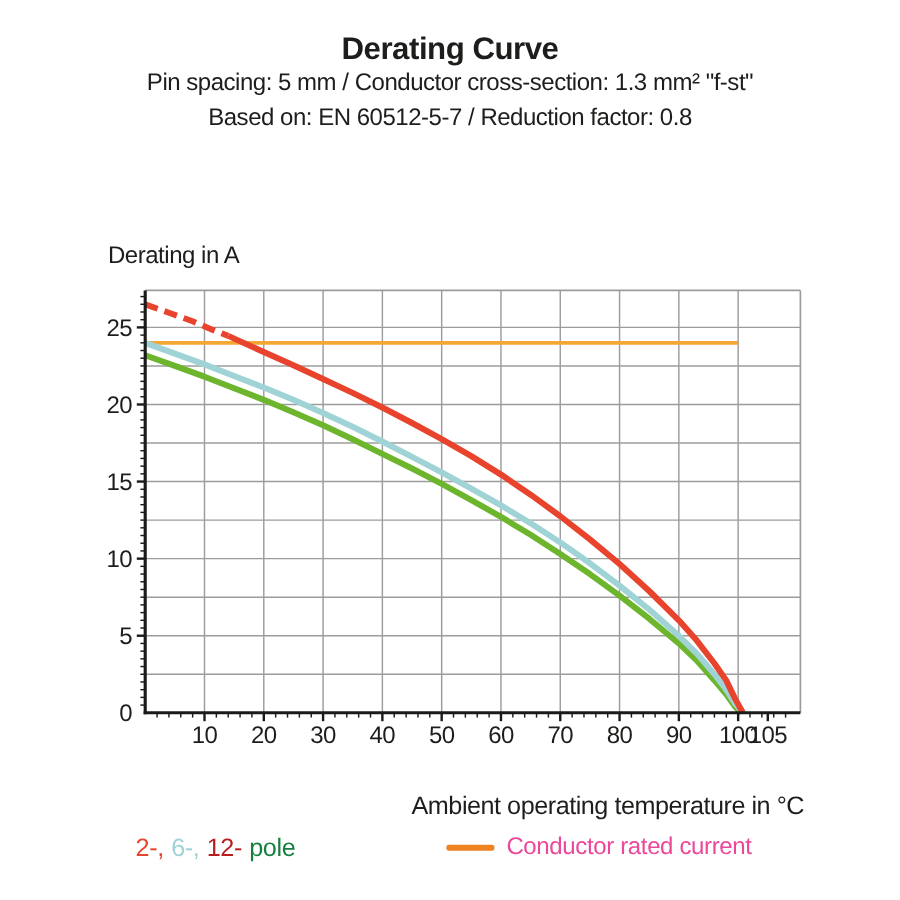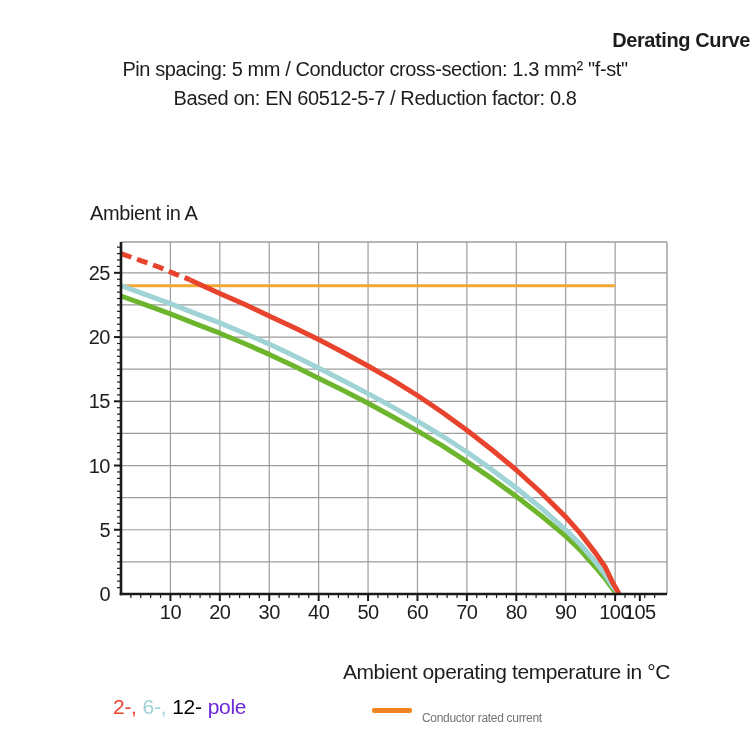--- a/index.html
+++ b/index.html
@@ -1,45 +1,45 @@
 <!DOCTYPE html>
 <html><head>
 <meta charset="utf-8">
 <style>
   html,body{margin:0;padding:0;background:#ffffff;}
   .page{
     position:relative;width:750px;height:750px;background:#ffffff;overflow:hidden;
     font-family:"Liberation Sans",sans-serif;color:#1d1d1b;
   }
   .hdr{position:absolute;top:26px;left:0;width:750px;text-align:center;line-height:29px;letter-spacing:-0.4px;}
-  .hdr .t1{font-size:20px;font-weight:bold;text-align:right;}
+  .hdr .t1{font-size:26px;font-weight:bold;}
   .hdr .t2{font-size:20px;}
   .ylabel{position:absolute;left:90px;top:202px;font-size:20px;letter-spacing:-0.4px;}
   .chartwrap{position:absolute;left:80px;top:230px;width:640px;height:400px;}
   .chartwrap svg{display:block;width:640px;height:400px;}
   .xlabel{position:absolute;right:80px;top:660px;width:500px;text-align:right;font-size:21px;letter-spacing:-0.4px;}
   .legend-left{position:absolute;left:113px;top:695px;font-size:21px;letter-spacing:-0.3px;}
   .legend-left span{margin-right:6px;}
-  .legend-left .pole{color:#6d28d9;margin-right:4px;}
+  .legend-left .pole{color:#15803d;margin-right:4px;}
   .legend-right{position:absolute;left:372px;top:695px;display:flex;align-items:center;}
   .legend-right .swatch{display:inline-block;width:40px;height:5px;border-radius:2px;margin-right:10px;}
-  .legend-right .lbl{font-size:12px;letter-spacing:-0.3px;color:#737373;margin-top:16px;}
+  .legend-right .lbl{font-size:20px;letter-spacing:-0.3px;color:#ec4899;}
 </style>
 </head>
 <body>
 
 <div class="page">
 
   <header class="hdr">
     <div class="t1">Derating Curve</div>
     <div class="t2">Pin spacing: 5 mm / Conductor cross-section: 1.3 mm² "f-st"</div>
     <div class="t2">Based on: EN 60512-5-7 / Reduction factor: 0.8</div>
   </header>
 
-  <div class="ylabel">Ambient in A</div>
+  <div class="ylabel">Derating in A</div>
 
   <div class="chartwrap">
     <svg id="chart" viewBox="0 0 640 400">
         <line x1="90.41176470588235" x2="90.41176470588235" y1="12" y2="364" stroke="#9c9c9c" stroke-width="1.2"></line>
         <line x1="139.8235294117647" x2="139.8235294117647" y1="12" y2="364" stroke="#9c9c9c" stroke-width="1.2"></line>
         <line x1="189.23529411764707" x2="189.23529411764707" y1="12" y2="364" stroke="#9c9c9c" stroke-width="1.2"></line>
         <line x1="238.64705882352942" x2="238.64705882352942" y1="12" y2="364" stroke="#9c9c9c" stroke-width="1.2"></line>
         <line x1="288.05882352941177" x2="288.05882352941177" y1="12" y2="364" stroke="#9c9c9c" stroke-width="1.2"></line>
         <line x1="337.47058823529414" x2="337.47058823529414" y1="12" y2="364" stroke="#9c9c9c" stroke-width="1.2"></line>
         <line x1="386.88235294117646" x2="386.88235294117646" y1="12" y2="364" stroke="#9c9c9c" stroke-width="1.2"></line>
@@ -190,21 +190,21 @@
         <text x="30" y="242.53284671532847" text-anchor="end" style="font-family:&quot;Liberation Sans&quot;,sans-serif;font-size:20px;fill:#1d1d1b;letter-spacing:-0.5px;">10</text>
         <text x="30" y="178.2992700729927" text-anchor="end" style="font-family:&quot;Liberation Sans&quot;,sans-serif;font-size:20px;fill:#1d1d1b;letter-spacing:-0.5px;">15</text>
         <text x="30" y="114.06569343065695" text-anchor="end" style="font-family:&quot;Liberation Sans&quot;,sans-serif;font-size:20px;fill:#1d1d1b;letter-spacing:-0.5px;">20</text>
         <text x="30" y="49.83211678832117" text-anchor="end" style="font-family:&quot;Liberation Sans&quot;,sans-serif;font-size:20px;fill:#1d1d1b;letter-spacing:-0.5px;">25</text>
       </svg>
   </div>
 
   <div class="xlabel">Ambient operating temperature in °C</div>
 
   <div class="legend-left">
-    <span style="color: rgb(232, 67, 45);">2-,</span><span style="color: rgb(159, 211, 214);">6-,</span><span style="color: #000000;">12-</span><span class="pole">pole</span>
+    <span style="color: rgb(232, 67, 45);">2-,</span><span style="color: rgb(159, 211, 214);">6-,</span><span style="color: #b91c1c;">12-</span><span class="pole">pole</span>
   </div>
 
   <div class="legend-right">
     <span class="swatch" style="background: rgb(239, 131, 34);"></span>
     <span class="lbl">Conductor rated current</span>
   </div>
 
 </div>
 
 </body></html>

